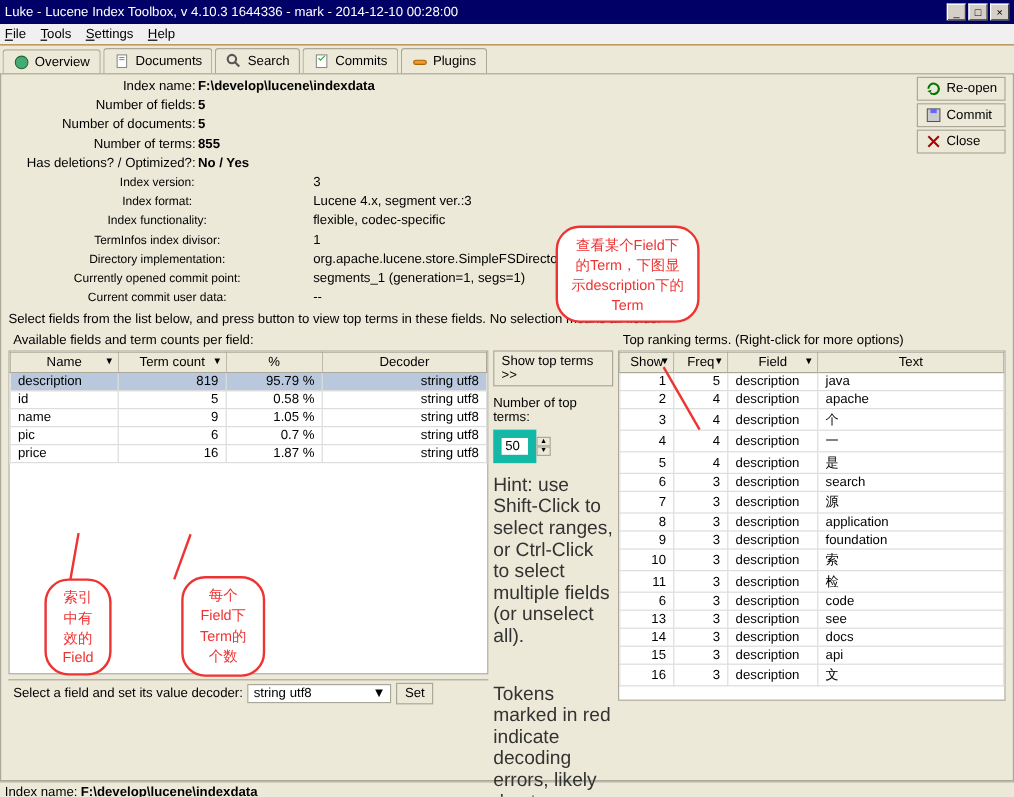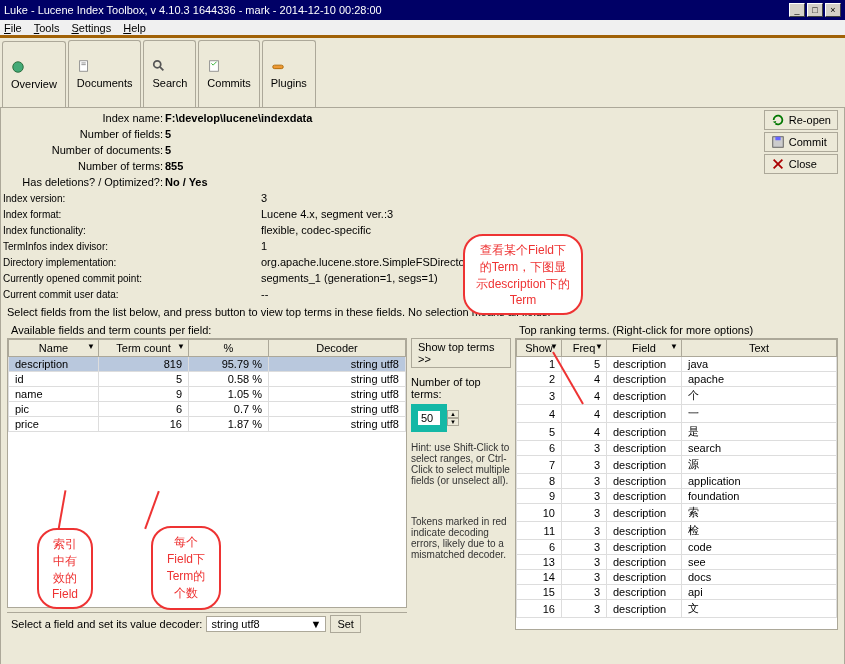--- a/index.html
+++ b/index.html
@@ -1,46 +1,46 @@
 <!DOCTYPE html>
 <html><head>
 <meta charset="utf-8">
 <style>
 * { box-sizing: border-box; margin: 0; padding: 0; font-family: Tahoma, Arial, sans-serif; font-size: 11px; }
 body { background: #ece9d8; width: 845px; height: 664px; overflow: hidden; }
 .titlebar { background: #006; color: #fff; height: 20px; display: flex; align-items: center; padding: 0 4px; font-family: "SimSun", monospace; font-size: 12px; white-space: pre; }
 .titlebar .spacer { flex: 1; }
 .titlebar .winbtn { width: 16px; height: 14px; background: #d4d0c8; border: 1px solid #fff; border-right-color: #404040; border-bottom-color: #404040; margin-left: 2px; color: #000; font-size: 9px; display: flex; align-items: center; justify-content: center; }
-.menubar { background: #f0f0f0; height: 18px; display: flex; align-items: center; padding: 0 4px; border-bottom: 3px solid #a16207; }
+.menubar { background: #f0f0f0; height: 18px; display: flex; align-items: center; padding: 0 4px; border-bottom: 1px solid #a16207; }
 .menubar span { margin-right: 12px; }
 .menubar span u { text-decoration: underline; }
 .tabbar { display: flex; background: #ece9d8; padding-top: 2px; padding-left: 2px; }
-.tab { padding: 18px 8px; border: 1px solid #aca899; border-bottom: none; margin-right: 2px; background: #ece9d8; display: flex; align-items: flex-start; gap: 4px; border-radius: 3px 3px 0 0; flex-direction: column; }
+.tab { padding: 3px 8px; border: 1px solid #aca899; border-bottom: none; margin-right: 2px; background: #ece9d8; display: flex; align-items: center; gap: 4px; border-radius: 3px 3px 0 0; }
 .tab.active { background: #ece9d8; position: relative; top: 1px; }
 .main { position: relative; padding: 2px; border: 1px solid #aca899; background: #ece9d8; height: 590px; }
 .stats { position: relative; }
 .statrow { display: flex; height: 16px; align-items: center; }
 .statrow .lbl { width: 160px; text-align: right; margin-right: 2px; }
-.statrow .lbl2 { width: 256px; text-align: left; margin-right: 2px; font-size:10px;}
+.statrow .lbl2 { width: 256px; text-align: center; margin-right: 2px; font-size:10px;}
 .statrow .val { font-weight: bold; }
 .side-btns { position: absolute; right: 6px; top: 2px; display: flex; flex-direction: column; gap: 2px; }
 .btn { border: 1px solid #aca899; background: #ece9d8; padding: 2px 6px; display: flex; align-items: center; gap: 4px; }
 .section-lbl { margin: 4px 0 2px 4px; }
 .lower { display: flex; gap: 4px; padding: 0 4px; }
 .left-pane { width: 400px; }
 .mid-pane { width: 100px; }
 .right-pane { flex: 1; }
 table { border-collapse: collapse; width: 100%; background: #fff; }
 th { background: #ece9d8; border: 1px solid #aca899; padding: 2px 6px; font-weight: normal; position: relative; }
 th .arrow { font-size: 8px; position: absolute; right: 3px; }
 td { border: 1px solid #ddd; padding: 1px 6px; }
 td.num { text-align: right; }
 .tablewrap { border: 1px solid #aca899; background: #fff; }
 .sel-row td { background: #b9c8dd; }
-.hint { font-size: 10px; color: #333; margin-top: 10px; }
+.hint { font-size: 16px; color: #333; margin-top: 10px; }
 .decoder-row { display: flex; align-items: center; gap: 4px; padding: 2px 4px; border-top: 1px solid #aca899; margin-top: 4px; }
 .select { border: 1px solid #aca899; background: #fff; padding: 1px 4px; display: flex; align-items: center; justify-content: space-between; width: 120px; }
 .status { padding: 2px 4px; border-top: 1px solid #aca899; font-size: 10px; }
 .spinner { display: flex; align-items: center; }
 .spinner input { width: 36px; text-align: left; padding: 1px 3px; border: 7px solid #14b8a6; }
 .spinner .arrows { display: flex; flex-direction: column; }
 .spinner .arrows div { font-size: 6px; border: 1px solid #aca899; width: 12px; height: 8px; display:flex;align-items:center;justify-content:center; background:#ece9d8;}
 .callout { position: absolute; background: #fff; border: 2px solid #e33; border-radius: 20px; padding: 6px 10px; color: #e33; text-align: center; font-size: 12px; z-index: 10; }
 .callout-line { position: absolute; background: #e33; z-index: 9; }
 svg.icon { width: 14px; height: 14px; }

